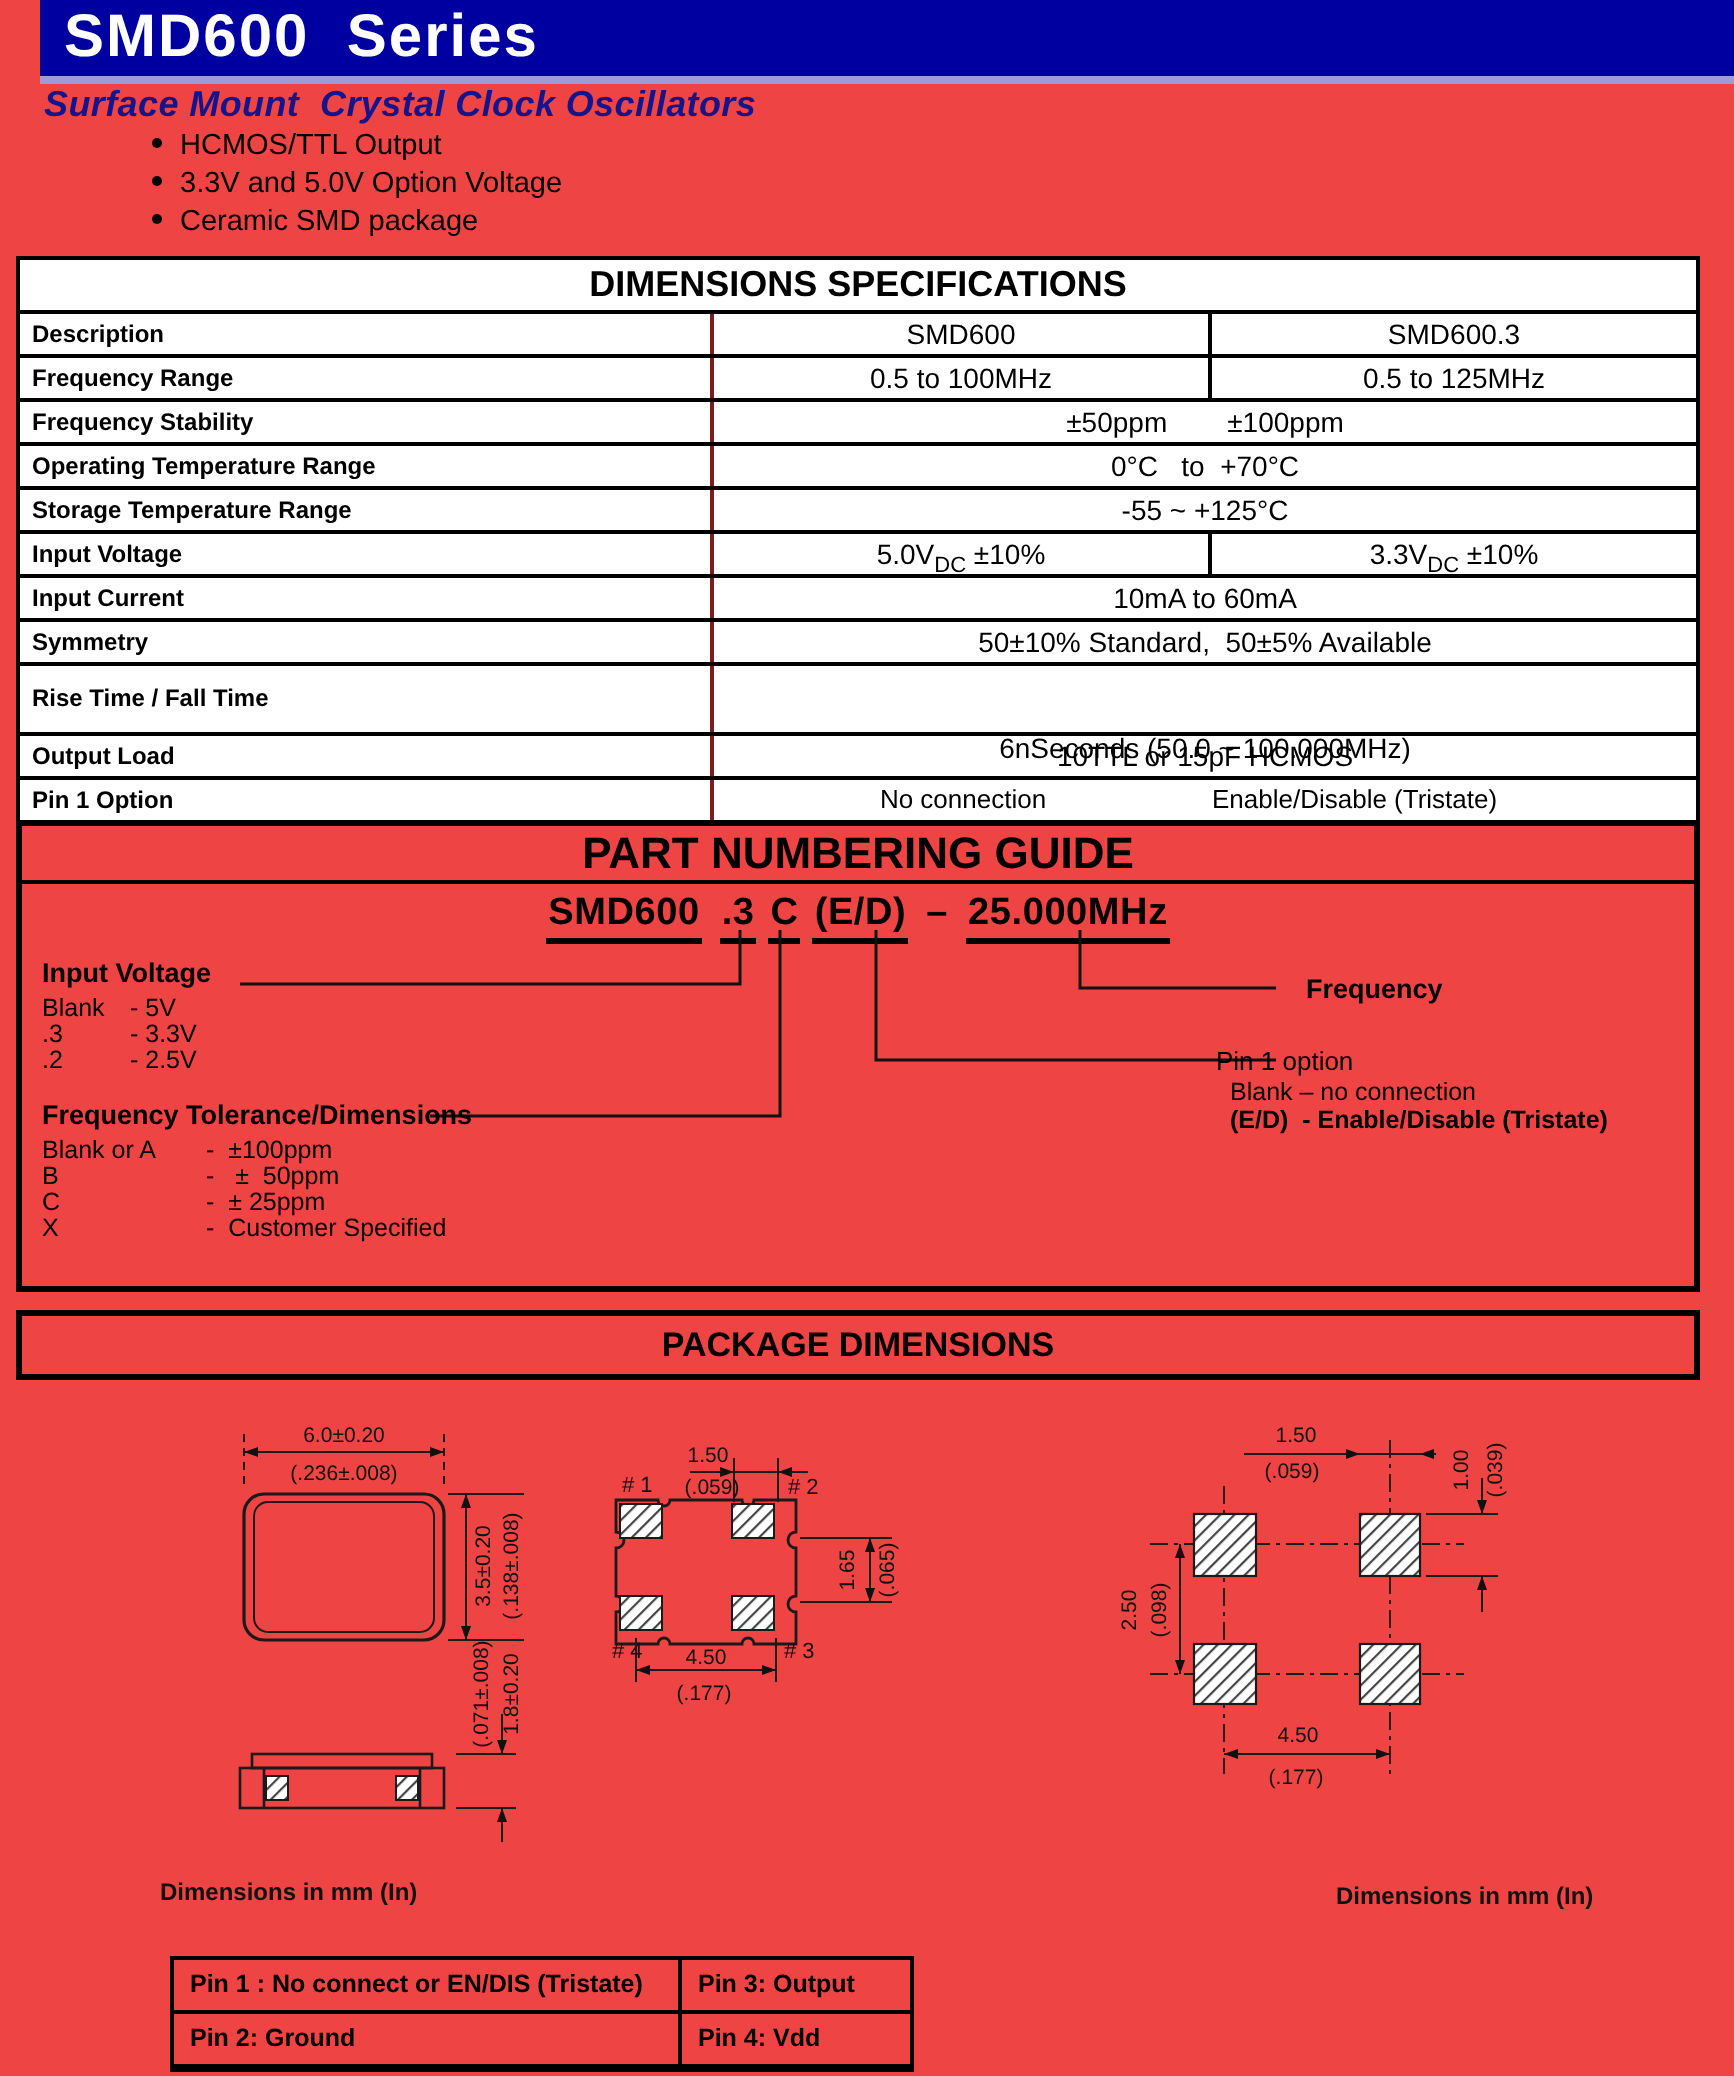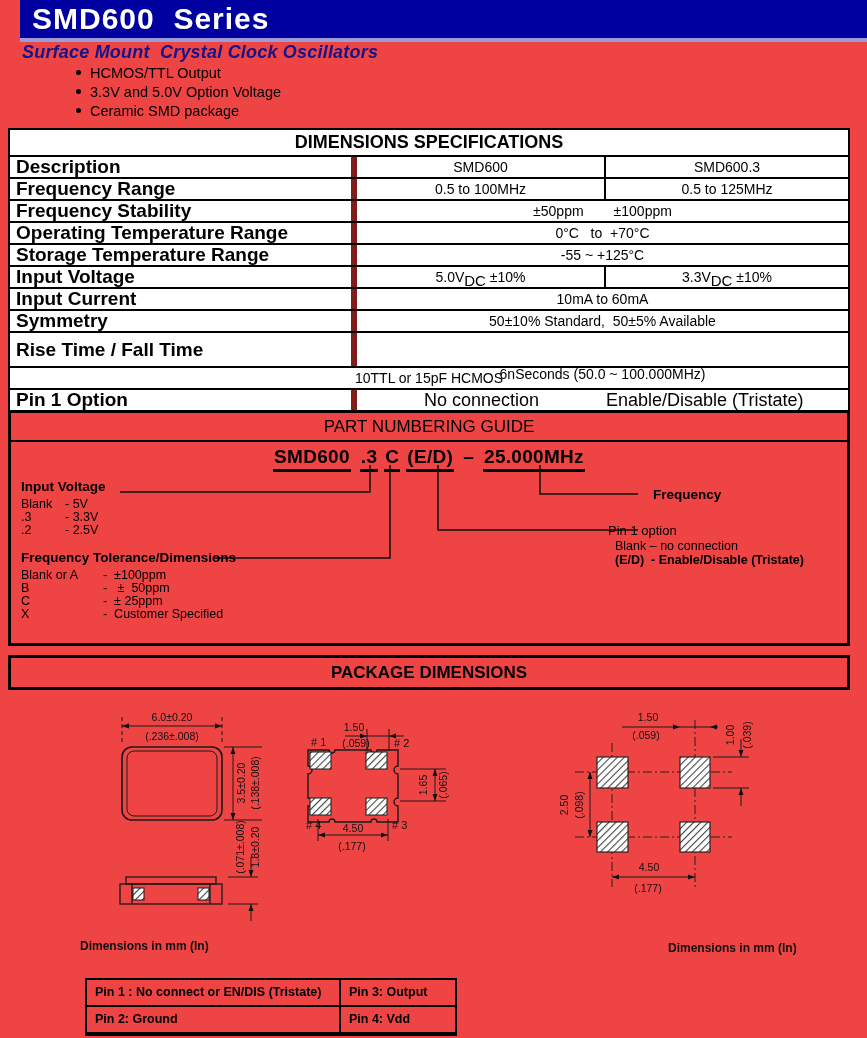--- a/index.html
+++ b/index.html
@@ -16,37 +16,37 @@
   .bullets{position:absolute;left:76px;top:64px;}
   .bullet-item{height:19px;font-size:14.5px;line-height:19px;white-space:pre;}
   .dot{display:inline-block;width:5px;height:5px;border-radius:50%;background:#000;
        margin-right:9px;vertical-align:3px;}
 
   
   .etable{position:absolute;left:8px;top:128px;width:842px;border:2px solid #000;background:#fff;box-sizing:border-box;}
   .et-title{height:25px;line-height:25px;text-align:center;font-weight:bold;font-size:18px;letter-spacing:0;}
   .et-row{display:flex;border-top:2px solid #000;height:20px;}
   .et-row.tall{height:33px;}
-  .et-label{width:347px;border-right:6px solid #7f1d1d;font-weight:bold;font-size:19px;
+  .et-label{width:347px;border-right:2px solid #7f1d1d;font-weight:bold;font-size:12px;
             padding-left:6px;line-height:20px;box-sizing:border-box;white-space:pre;}
   .tall .et-label{line-height:33px;}
   .et-val{text-align:center;font-size:14px;line-height:20px;white-space:pre;}
   .c1{width:249px;border-right:2px solid #000;box-sizing:border-box;}
   .c2{flex:1;}
   .et-merged{flex:1;text-align:center;font-size:14px;line-height:20px;white-space:pre;}
   .tall .et-merged{line-height:16px;padding-top:1px;}
   .gap30{margin-left:30px;}
-  .et-split{flex:1;display:flex;font-size:18px;line-height:20px;}
+  .et-split{flex:1;display:flex;font-size:13px;line-height:20px;}
   .half1{width:249px;text-align:center;}
   .half2{flex:1;text-align:left;}
-  sub{font-size:15px;}
+  sub{font-size:11px;}
 
   
   .pnbox{position:absolute;left:8px;top:410px;width:842px;height:236px;border:3px solid #000;box-sizing:border-box;}
-  .pn-title{height:27px;line-height:27px;text-align:center;font-weight:normal;font-size:17px;border-bottom:2px solid #000;}
+  .pn-title{height:27px;line-height:27px;text-align:center;font-weight:bold;font-size:22px;border-bottom:2px solid #000;}
   .pn-code{position:absolute;top:33px;left:0;width:100%;text-align:center;font-weight:bold;font-size:19px;
            letter-spacing:.3px;white-space:pre;}
   .seg{border-bottom:3px solid #000;padding:0 1px 1px 1px;display:inline-block;}
   .m8{margin-left:9px;}.m5{margin-left:6px;}
   .dash{display:inline-block;margin-left:9px;}
   .pn-lines{position:absolute;left:0;top:0;width:836px;height:230px;}
   .pn-label{position:absolute;font-weight:bold;font-size:13.5px;white-space:pre;}
   .pn-item{position:absolute;font-size:12.5px;white-space:pre;line-height:13px;}
   .pn-code-col{display:inline-block;}
   .w44{width:44px;}.w82{width:82px;}
@@ -125,20 +125,21 @@
       <div class="et-label">Symmetry</div>
       <div class="et-merged">50±10% Standard,  50±5% Available</div>
     </div>
     <div class="et-row tall">
       <div class="et-label">Rise Time / Fall Time</div>
       <div class="et-merged">
         <div>6nSeconds (50.0 ~ 100.000MHz)</div>
       </div>
     </div>
     <div class="et-row">
+      <div class="et-label">Output Load</div>
       <div class="et-merged">10TTL or 15pF HCMOS</div>
     </div>
     <div class="et-row">
       <div class="et-label">Pin 1 Option</div>
       <div class="et-split">
         <span class="half1">No connection</span>
         <span class="half2">Enable/Disable (Tristate)</span>
       </div>
     </div>
   </div>

